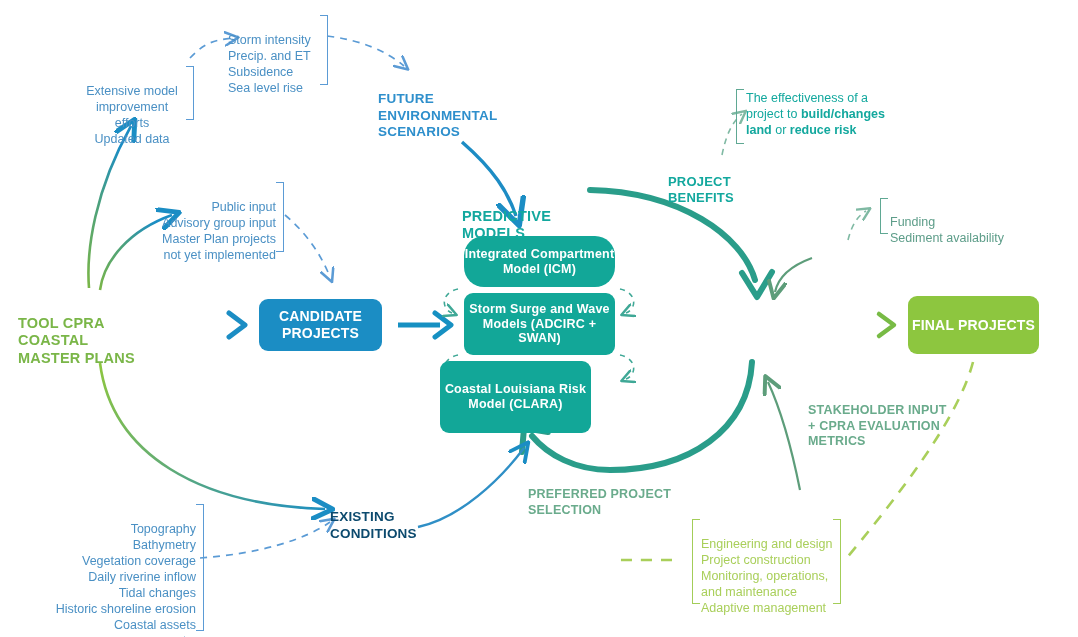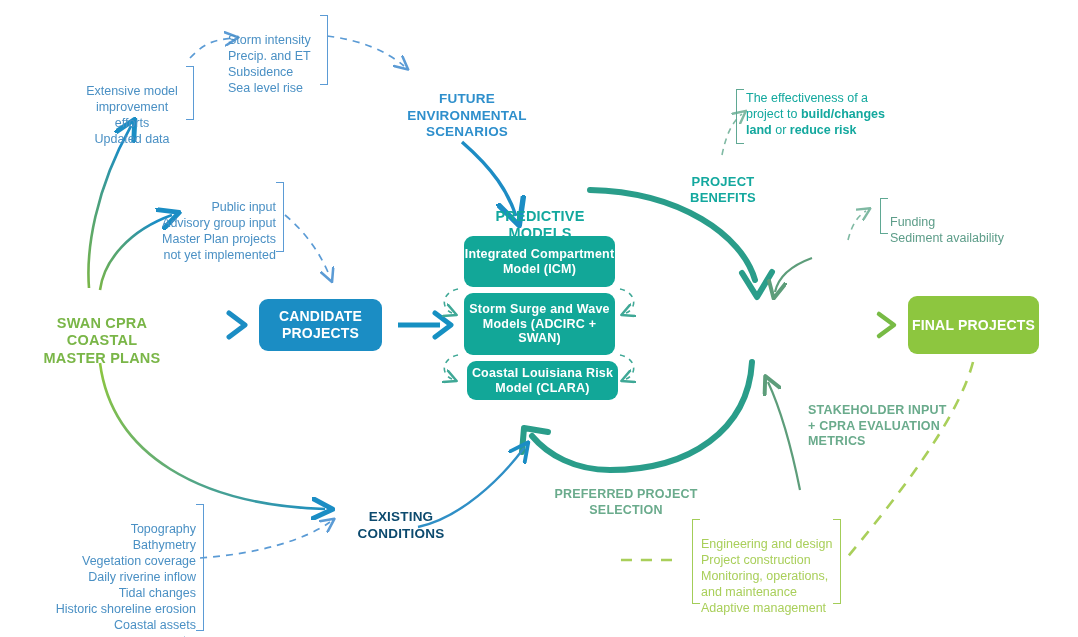--- a/index.html
+++ b/index.html
@@ -33,21 +33,21 @@
     text-align: center;
     color: #ffffff;
     font-weight: bold;
     border-radius: 9px;
     line-height: 1.18;
     letter-spacing: 0.2px;
   }
   .node span { display: block; }
   .cap {
     position: absolute;
-    text-align: center;
+    text-align: left;
     font-weight: bold;
     line-height: 1.22;
     letter-spacing: 0.2px;
     white-space: pre-line;
   }
   .note {
     position: absolute;
     line-height: 1.28;
     white-space: pre-line;
   }
@@ -173,44 +173,44 @@
     <path d="M973,362 C958,420 895,500 845,560" fill="none" stroke="#a9cf5a" stroke-width="2.6" stroke-dasharray="11 9"></path>
 
     <path d="M672,560 C640,560 630,560 620,560" fill="none" stroke="#a9cf5a" stroke-width="2.6" stroke-dasharray="11 9"></path>
   </svg>
 
   <div class="node" style="left:259px; top:299px; width:123px; height:52px; background:#1b8dc4; font-size:14px;">
     <span>CANDIDATE
 PROJECTS</span>
   </div>
 
-  <div class="node" style="left:464px; top:236px; width:151px; height:51px; background:#12a798; font-size:12.5px;">
+  <div class="node" style="left:464px; top:236px; width:151px; height:51px; background:#12a798; font-size:12.5px;border-radius:20px;">
     <span>Integrated
 Compartment Model
 (ICM)</span>
   </div>
   <div class="node" style="left:464px; top:293px; width:151px; height:62px; background:#12a798; font-size:12.5px;">
     <span>Storm Surge and
 Wave Models
 (ADCIRC + SWAN)</span>
   </div>
-  <div class="node" style="left:467px; top:361px; width:151px; height:39px; background:#12a798; font-size:12.5px;">
+  <div class="node" style="left:440px; top:361px; width:151px; height:72px; background:#12a798; font-size:12.5px;">
     <span>Coastal Louisiana
 Risk Model
 (CLARA)</span>
   </div>
 
 
   <div class="node" style="left:908px; top:296px; width:131px; height:58px; background:#8dc63f; font-size:14px;">
     <span>FINAL
 PROJECTS</span>
   </div>
 
   <div class="cap t-green" style="left:18px; top:297px; width:168px; font-size:14.5px;">
-    <span>SWAN CPRA
+    <span>TOOL CPRA
 COASTAL
 MASTER PLANS</span>
   </div>
 
   <div class="cap t-teal" style="left:462px; top:190px; width:156px; font-size:14.5px;">
     <span>PREDICTIVE
 MODELS</span>
   </div>
 
   <div class="cap" style="left:378px; top:75px; width:178px; font-size:13.5px; color:#2e8fcc;">

